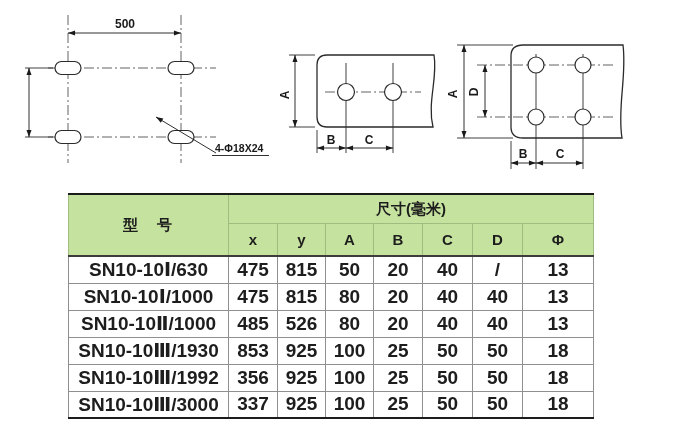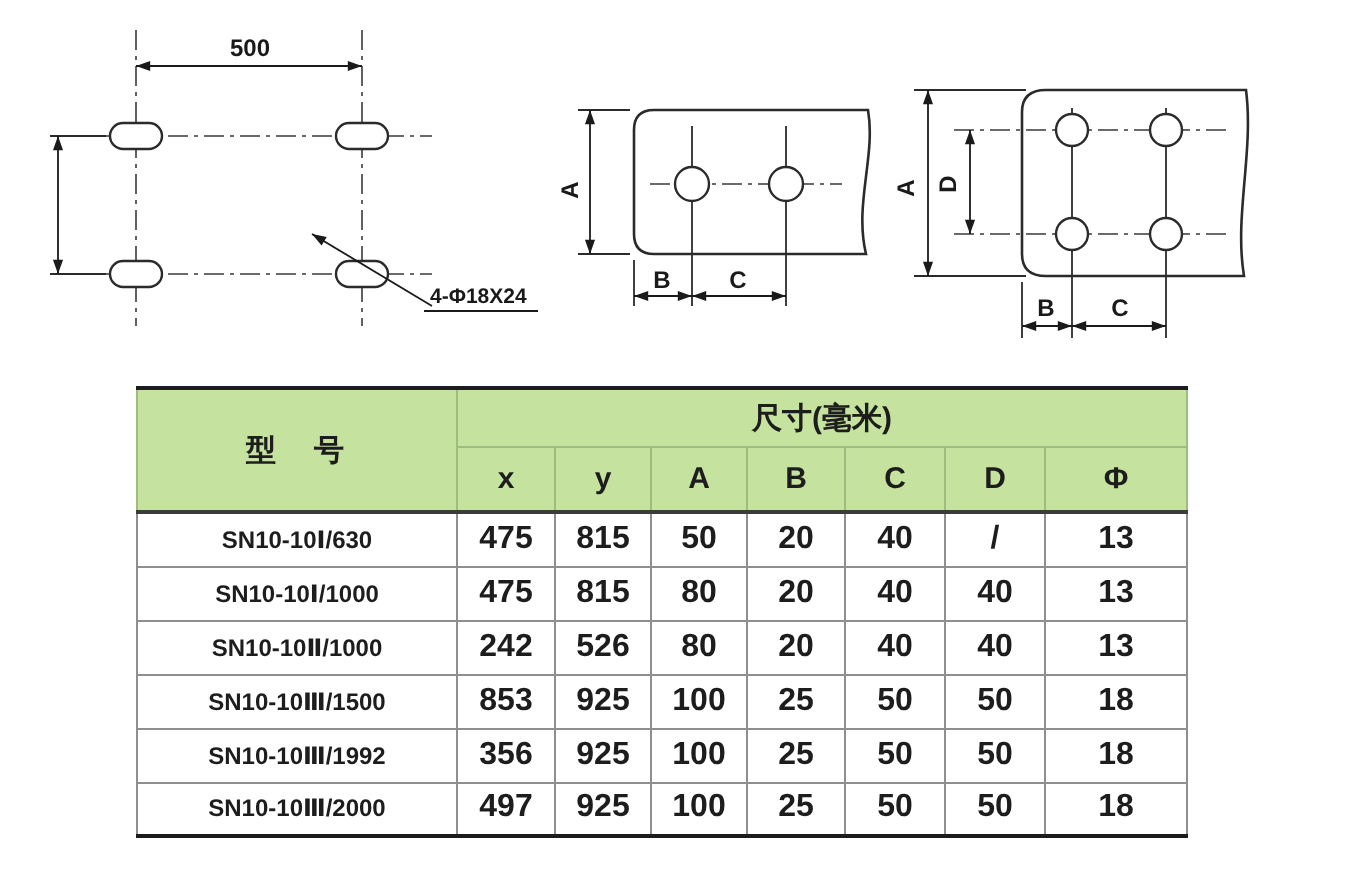--- a/index.html
+++ b/index.html
@@ -36,22 +36,22 @@
   }
   #dim-table thead th{
     background:var(--header-bg,#c5e39f);
     border-color:#9fbd80;
   }
   #dim-table thead{border-bottom:2px solid #3c3c3c;}
   th.model-header{font-size:17px;letter-spacing:2px;}
   tr.group-row th{height:28px;font-size:15px;}
   tr.cols-row th{height:31px;font-size:15px;}
   tbody tr{height:27px;}
-  tbody td{font-size:16px;}
-  td.model-cell{font-size:12px;}
+  tbody td{font-size:19px;}
+  td.model-cell{font-size:19px;}
 </style>
 </head>
 <body>
 
 <div id="drawings">
   <svg width="680" height="192" viewBox="0 0 680 192">
     <defs>
       <marker id="arr" viewBox="0 0 10 8" refX="9.5" refY="4" markerWidth="9" markerHeight="7" orient="auto-start-reverse">
         <path d="M0.5,0.8 L9.5,4 L0.5,7.2 Z" fill="#1a1a1a"></path>
       </marker>
@@ -161,51 +161,51 @@
       <td>475</td>
       <td>815</td>
       <td>80</td>
       <td>20</td>
       <td>40</td>
       <td>40</td>
       <td>13</td>
     </tr>
     <tr>
       <td class="model-cell">SN10-10Ⅱ/1000</td>
-      <td>242</td>
+      <td>485</td>
       <td>526</td>
       <td>80</td>
       <td>20</td>
       <td>40</td>
       <td>40</td>
       <td>13</td>
     </tr>
     <tr>
-      <td class="model-cell">SN10-10Ⅲ/1500</td>
+      <td class="model-cell">SN10-10Ⅲ/1930</td>
       <td>853</td>
       <td>925</td>
       <td>100</td>
       <td>25</td>
       <td>50</td>
       <td>50</td>
       <td>18</td>
     </tr>
     <tr>
       <td class="model-cell">SN10-10Ⅲ/1992</td>
       <td>356</td>
       <td>925</td>
       <td>100</td>
       <td>25</td>
       <td>50</td>
       <td>50</td>
       <td>18</td>
     </tr>
     <tr>
-      <td class="model-cell">SN10-10Ⅲ/2000</td>
-      <td>497</td>
+      <td class="model-cell">SN10-10Ⅲ/3000</td>
+      <td>337</td>
       <td>925</td>
       <td>100</td>
       <td>25</td>
       <td>50</td>
       <td>50</td>
       <td>18</td>
     </tr>
   </tbody>
 </table>
 

